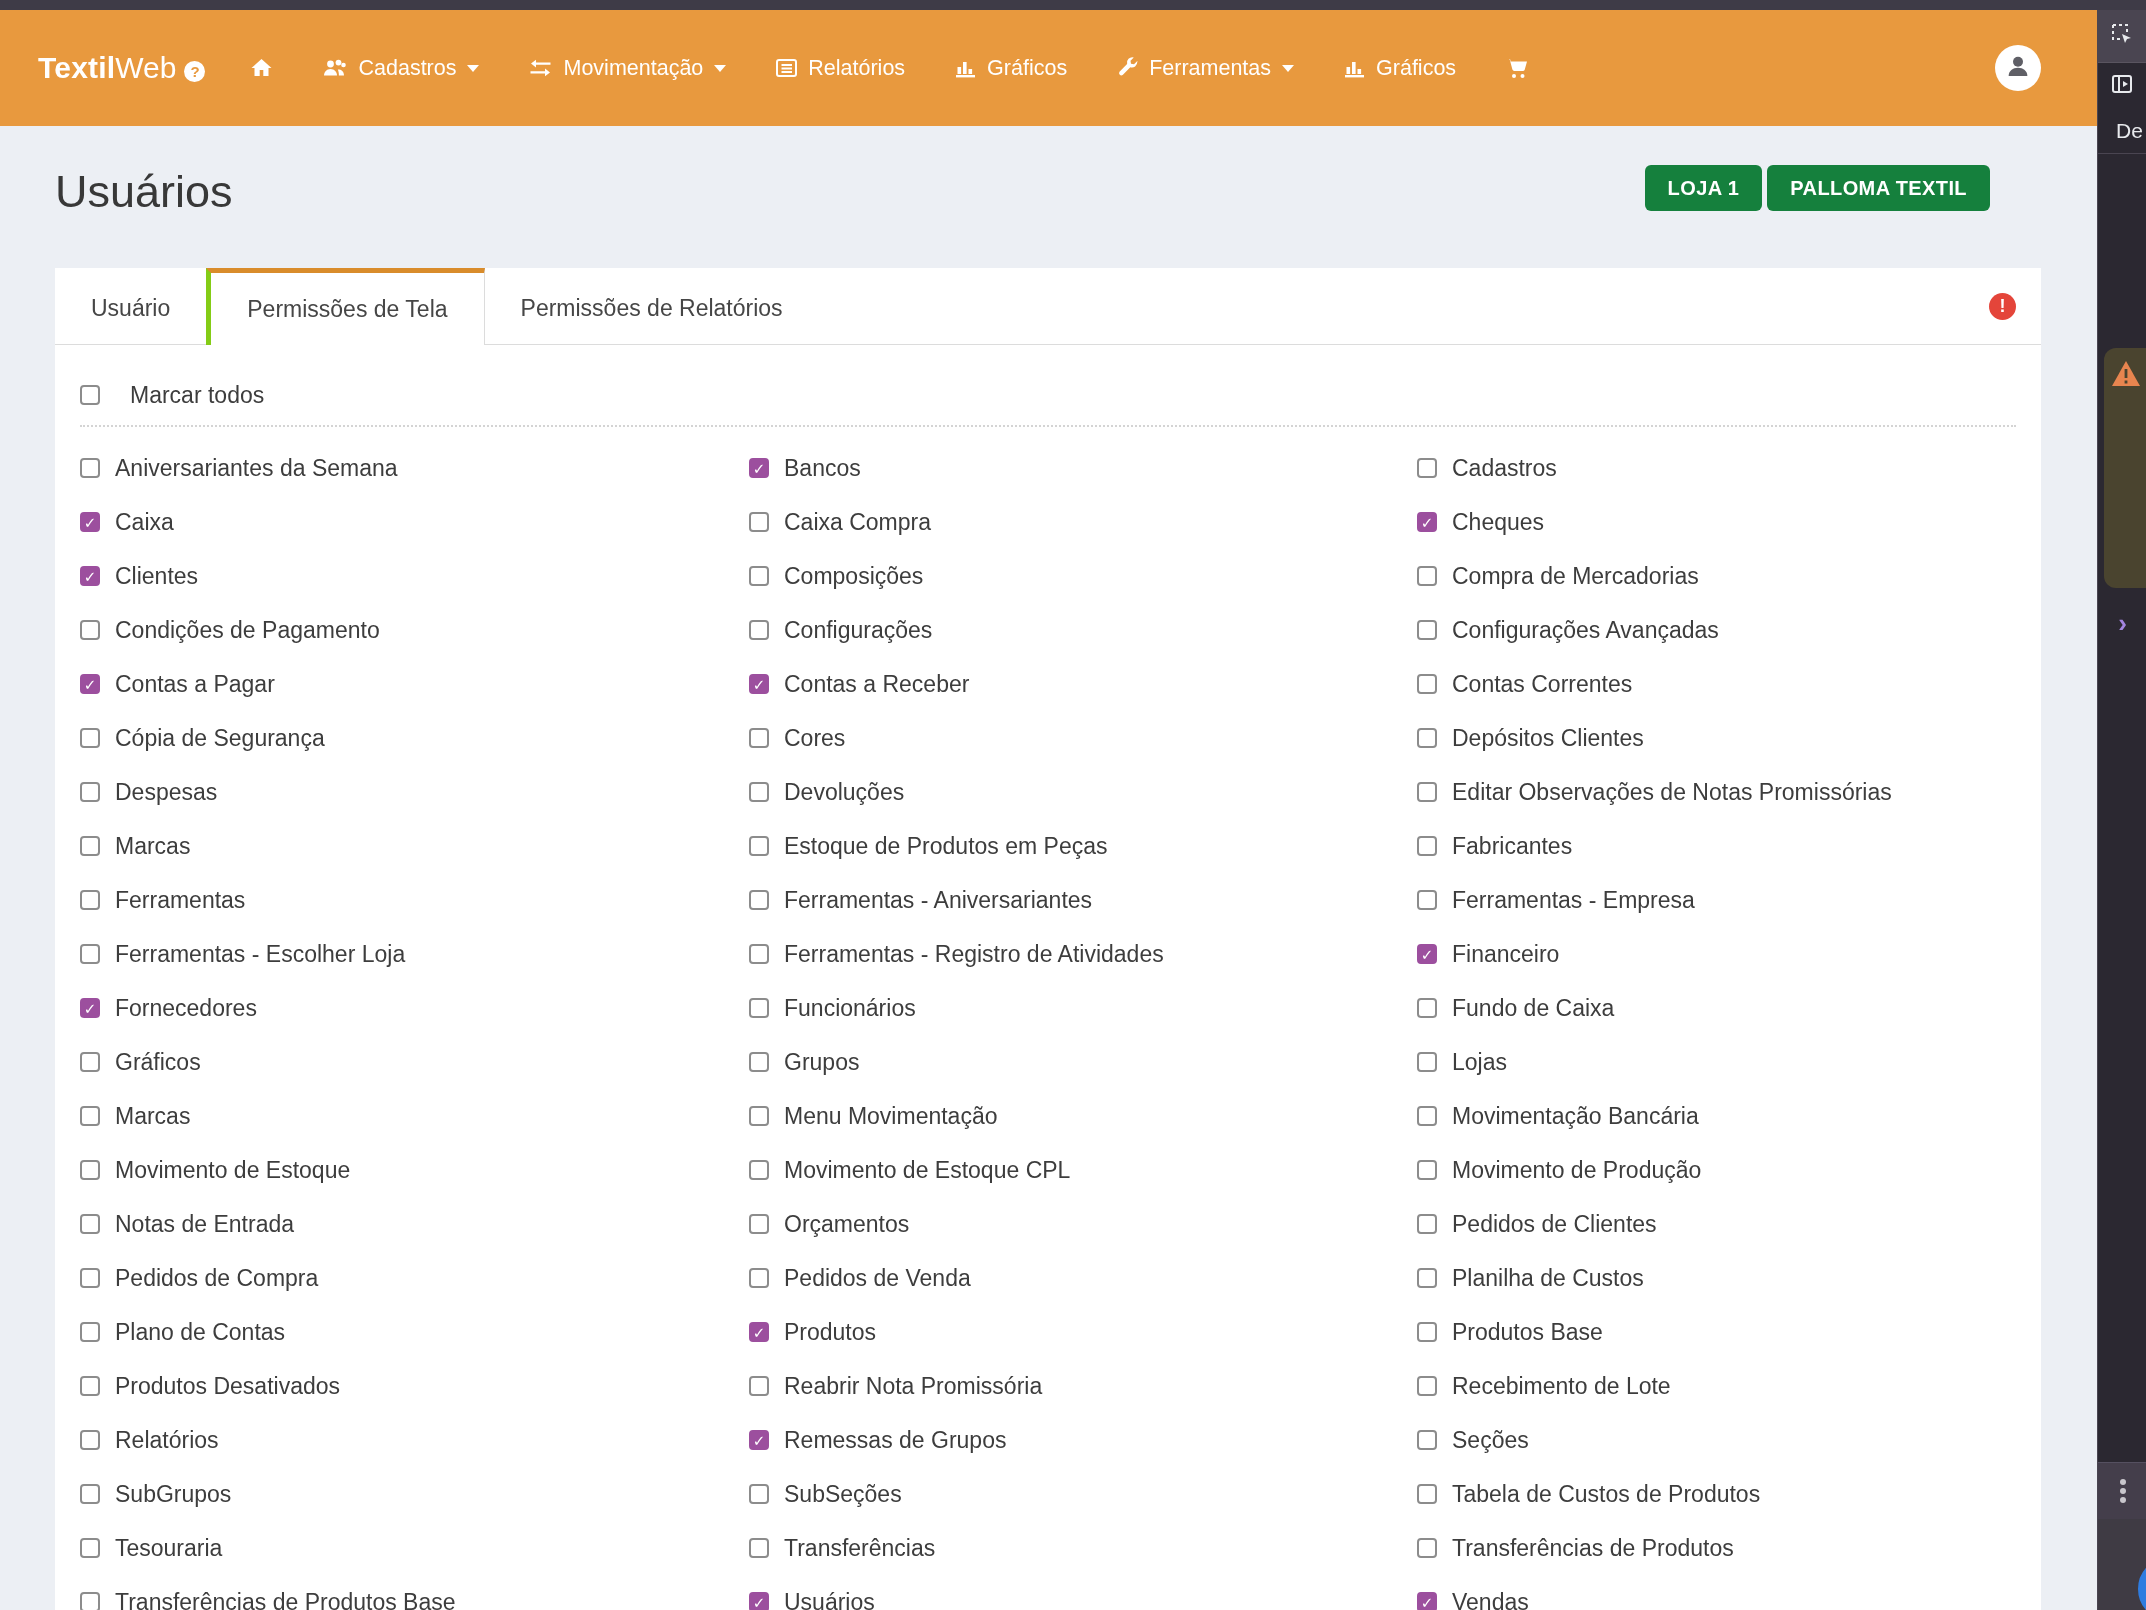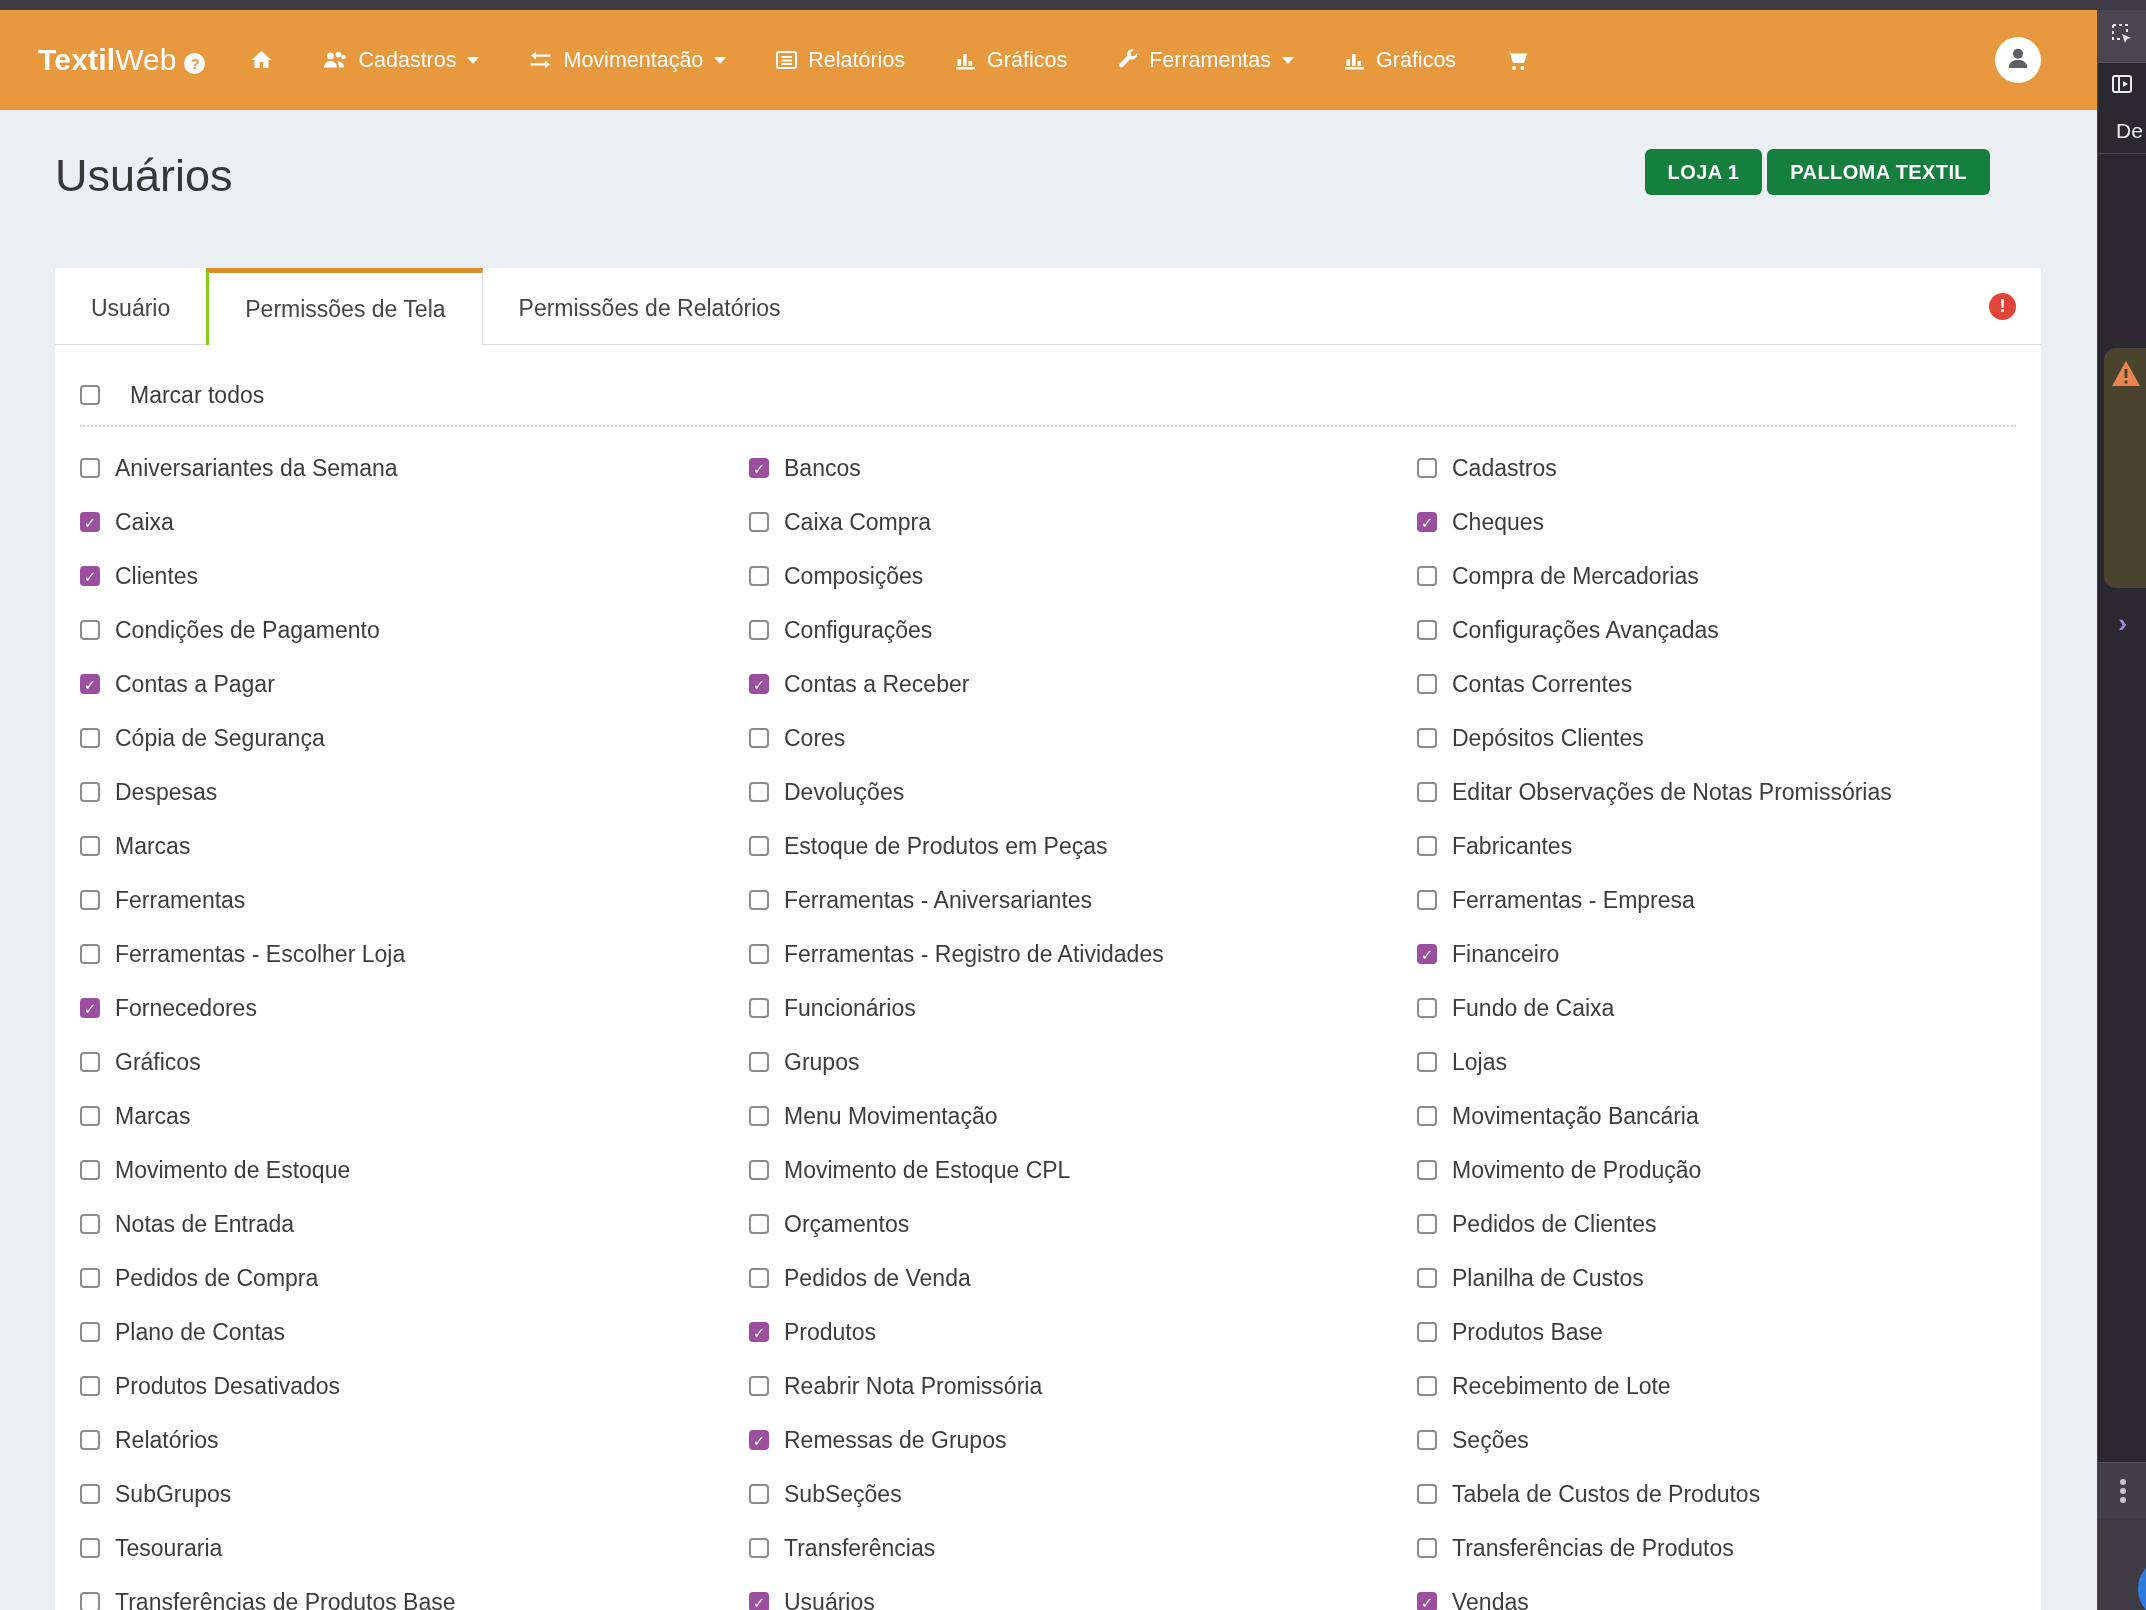--- a/index.html
+++ b/index.html
@@ -18,40 +18,40 @@
   .rs-divider{border-bottom:1px solid #4a4551;}
   .rs-olive{position:absolute;left:6px;top:338px;width:43px;height:240px;background:#4A442F;border-radius:12px 0 0 12px;display:flex;justify-content:center;padding-top:12px;box-sizing:border-box;}
   .rs-chevron{position:absolute;top:598px;left:0;width:49px;text-align:center;color:#A385E0;font-size:26px;font-weight:bold;}
   .rs-dots{position:absolute;top:1452px;left:0;width:49px;height:56px;background:#443E4B;border-top:1px solid #555060;border-bottom:1px solid #555060;display:flex;align-items:center;justify-content:center;}
   .rs-bottom{position:absolute;top:1509px;left:0;width:49px;height:91px;background:#3F3B44;}
   .rs-blue{position:absolute;left:40px;top:1547px;width:64px;height:64px;border-radius:50%;border:9px solid #2E7CE0;background:#fff;box-sizing:border-box;}
   .dot3{width:6px;height:6px;border-radius:50%;background:#C8C6CC;margin:3px auto;}
   
   .main{position:absolute;left:0;top:10px;width:2097px;height:1600px;}
   
-  .navbar{height:100px;background:#E8993E;display:flex;align-items:center;padding:0 0 0 38px;box-sizing:border-box;}
+  .navbar{height:116px;background:#E8993E;display:flex;align-items:center;padding:0 0 0 38px;box-sizing:border-box;}
   .brand{display:flex;align-items:center;margin-right:44px;cursor:pointer;}
   .brand-bold{color:#fff;font-weight:bold;font-size:30px;letter-spacing:.2px;}
   .brand-reg{color:#fff;font-size:30px;}
   .q-circle{width:21px;height:21px;border-radius:50%;background:#fff;color:#E8993E;font-size:15px;font-weight:bold;display:flex;align-items:center;justify-content:center;margin-left:8px;margin-top:6px;}
   .nav-items{display:flex;align-items:center;gap:48px;}
   .nav-item{display:flex;align-items:center;gap:9px;color:#fff;font-size:21.5px;cursor:pointer;white-space:nowrap;}
   .nav-item svg{display:block;}
   .caret{width:0;height:0;border-left:6px solid transparent;border-right:6px solid transparent;border-top:7px solid #fff;margin-left:2px;}
   .avatar{margin-left:auto;margin-right:56px;width:46px;height:46px;border-radius:50%;background:#fff;display:flex;align-items:center;justify-content:center;cursor:pointer;}
   
   .page-header{position:relative;height:165px;}
   .page-title{position:absolute;left:55px;top:40px;font-size:45px;font-weight:500;color:#383838;margin:0;}
   .header-buttons{position:absolute;right:107px;top:39px;display:flex;gap:5px;}
   .hbtn{height:46px;background:#15803d;border:none;border-radius:6px;color:#fff;font-weight:bold;font-size:20px;padding:0 23px;letter-spacing:.4px;font-family:inherit;cursor:pointer;}
   
   .card{position:absolute;left:55px;top:258px;width:1986px;height:1352px;background:#fff;}
   .tabbar{display:flex;align-items:stretch;height:77px;border-bottom:1px solid #DCDCDC;box-sizing:border-box;padding-right:25px;}
   .tab{display:flex;align-items:center;padding:0 36px;font-size:23px;color:#464646;cursor:pointer;background:#fff;box-sizing:border-box;border-top:5px solid transparent;}
-  .tab.active{border-top:5px solid #D98C2B;border-left:3px solid #84cc16;border-right:1px solid #DCDCDC;margin-bottom:-1px;background:#fff;}
+  .tab.active{border-top:5px solid #D98C2B;border-left:5px solid #84cc16;border-right:1px solid #DCDCDC;margin-bottom:-1px;background:#fff;}
   .tab-spacer{flex:1;}
   .err-badge{align-self:center;width:27px;height:27px;border-radius:50%;background:#E4453A;color:#fff;font-weight:bold;font-size:18px;display:flex;align-items:center;justify-content:center;cursor:pointer;}
   
   .card-body{padding:0 25px;}
   .marcar-row{margin-top:30px;height:40px;display:flex;align-items:center;cursor:pointer;}
   .dotted-sep{margin-top:10px;border-top:2px dotted #D4D4D4;height:0;}
   .perm-grid{margin-top:14px;display:grid;grid-template-columns:669px 668px 1fr;grid-auto-rows:54px;}
   .perm-item{display:flex;align-items:center;cursor:pointer;}
   .cbx{width:20px;height:20px;border:2px solid #8C8C8C;border-radius:4px;background:#fff;box-sizing:border-box;flex:0 0 auto;display:flex;align-items:center;justify-content:center;}
   .cbx.checked{background:#9C4F9E;border-color:#9C4F9E;color:#fff;font-size:15px;font-weight:bold;line-height:1;}

